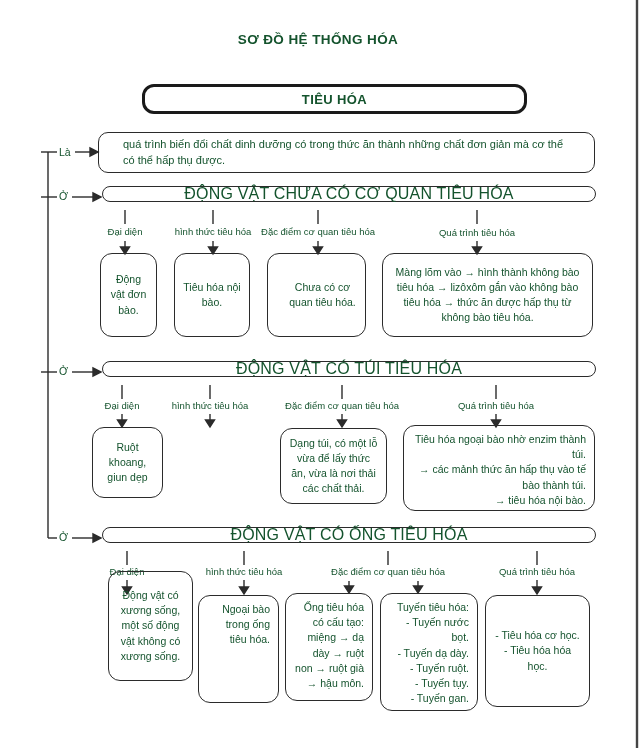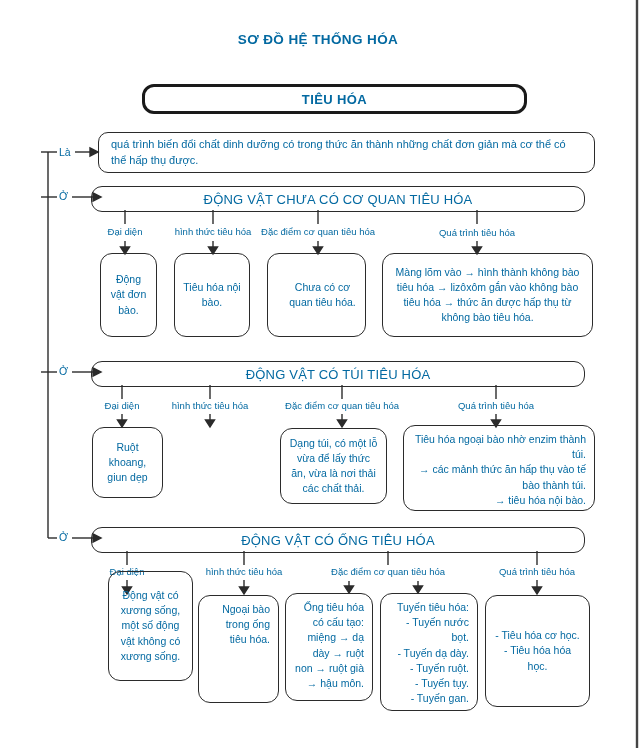--- a/index.html
+++ b/index.html
@@ -1,25 +1,25 @@
 <!DOCTYPE html>
 <html><head>
 <meta charset="utf-8">
 <style>
   html,body{margin:0;padding:0;background:#888;}
   .page{position:relative;width:640px;height:748px;background:#ffffff;overflow:hidden;
-        font-family:"Liberation Sans","DejaVu Sans",sans-serif;color:#0369a1;}
+        font-family:"Liberation Sans","DejaVu Sans",sans-serif;color:#14532d;}
   .abs{position:absolute;box-sizing:border-box;}
   .title{left:0;top:32px;width:636px;text-align:center;font-size:13.5px;font-weight:bold;letter-spacing:.4px;}
   .rootbox{left:142px;top:84px;width:385px;height:30px;border:3px solid #1a1a1a;border-radius:12px;
            display:flex;align-items:center;justify-content:center;font-size:13px;font-weight:bold;letter-spacing:.4px;}
   .defbox{left:98px;top:132px;width:497px;height:41px;border:1.5px solid #2b2b2b;border-radius:10px;
-          display:flex;align-items:center;padding:2px 12px;font-size:11px;line-height:1.4;}
-  .bar{left:91px;width:494px;height:26px;border:1.5px solid #2b2b2b;border-radius:11px;
-       display:flex;align-items:center;justify-content:center;font-size:13px;letter-spacing:.2px;}
+          display:flex;align-items:center;padding:2px 24px;font-size:11px;line-height:1.4;}
+  .bar{left:102px;width:494px;height:16px;border:1.5px solid #2b2b2b;border-radius:11px;
+       display:flex;align-items:center;justify-content:center;font-size:16px;letter-spacing:.2px;}
   .branch{font-size:10.5px;line-height:1;}
   .lbl{font-size:9.5px;text-align:center;line-height:1.1;}
   .box{border:1.4px solid #2b2b2b;border-radius:12px;display:flex;padding:6px 8px;
        font-size:10.5px;line-height:1.45;white-space:pre-line;}
   .c-center{align-items:center;justify-content:center;text-align:center;}
   .c-left-mid{align-items:center;justify-content:flex-start;text-align:center;}
   .c-left-top{align-items:flex-start;justify-content:flex-start;text-align:right;}
   svg.wires{position:absolute;left:0;top:0;width:640px;height:748px;pointer-events:none;}
 </style>
 </head>

